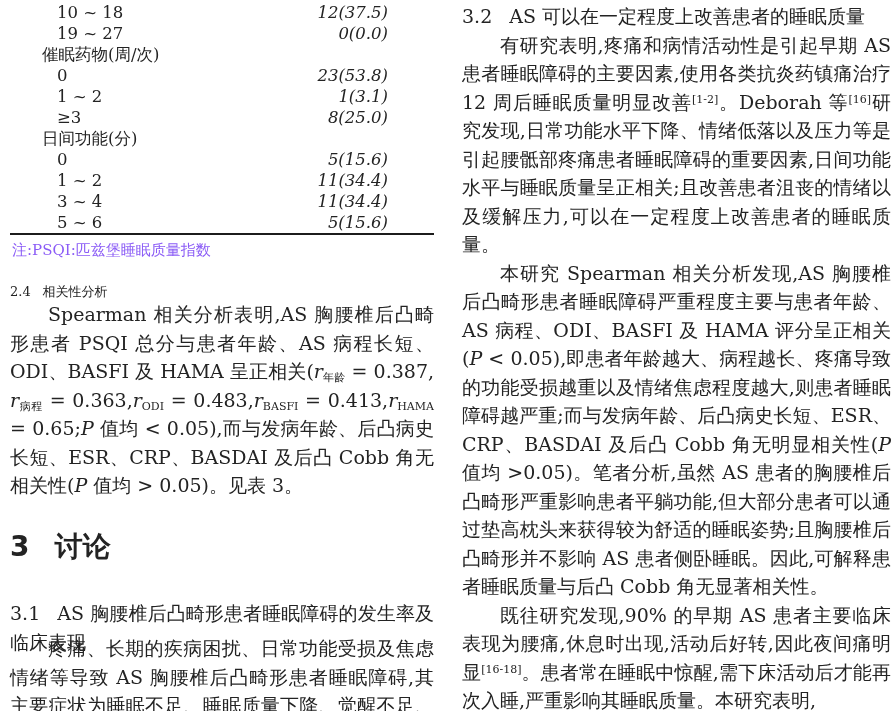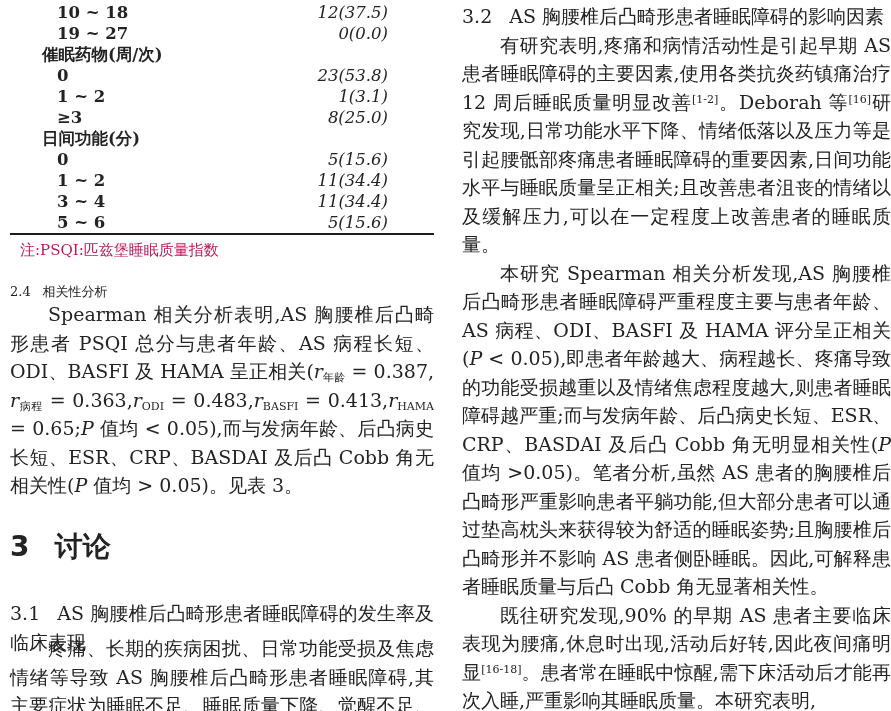--- a/index.html
+++ b/index.html
@@ -13,26 +13,26 @@
   }
   .abs { position: absolute; }
 
   
   .col-left  { left: 10px;  width: 424px; }
   .col-right { left: 462px; top: 2px; width: 429px; }
 
   
   .table-block { top: 0; padding-top: 2px; }
   .trow { display: flex; height: 21px; align-items: center; font-size: 16.5px; }
-  .trow .tlabel { flex: 1 1 auto; white-space: nowrap; font-weight: bold; }
+  .trow .tlabel { flex: 1 1 auto; white-space: nowrap; }
   .trow .tvalue { flex: 0 0 auto; text-align: right; padding-right: 46px; font-style: italic; }
   .trow.indent1 .tlabel { padding-left: 32px; }
   .trow.indent2 .tlabel { padding-left: 47px; }
   .table-rule { top: 233px; width: 424px; border-top: 2px solid #1c1c1c; height: 0; }
-  .table-note { top: 241px; left: 20px; font-size: 15px; color: #be185d; }
+  .table-note { top: 241px; left: 12px; font-size: 15px; color: #8b5cf6; }
 
   
   .body-text { font-size: 19px; line-height: 28.5px; text-align: justify; }
   .para { margin: 0; text-indent: 2em; }
   .heading-num { display: inline-block; margin-right: 0.9em; }
   .h1-heading { font-weight: bold; font-size: 28px; font-family: "DejaVu Sans", "Liberation Sans", sans-serif; }
   .h2-heading { font-size: 13px; }
 
   .h-24 { top: 283px; }
   .p-corr { top: 300px; }
@@ -115,18 +115,18 @@
 <div class="abs col-left body-text h-31">
   <span class="heading-num">3.1</span><span>AS 胸腰椎后凸畸形患者睡眠障碍的发生率及临床表现</span>
 </div>
 
 <div class="abs col-left body-text p-31">
   <p class="para"><span>疼痛、长期的疾病困扰、日常功能受损及焦虑情绪等导致 AS 胸腰椎后凸畸形患者睡眠障碍,其主要症状为睡眠不足、睡眠质量下降、觉醒不足、睡眠</span></p>
 </div>
 
 <div class="abs col-right body-text">
   <div>
-    <span class="heading-num">3.2</span><span>AS 胸腰椎后凸畸形患者睡眠障碍的影响因素</span>
+    <span class="heading-num">3.2</span><span>AS 可以在一定程度上改善患者的睡眠质量</span>
   </div>
   <p class="para"><span>有研究表明,疼痛和病情活动性是引起早期 AS 患者睡眠障碍的主要因素,使用各类抗炎药镇痛治疗 12 周后睡眠质量明显改善</span><sup>[1-2]</sup><span>。Deborah 等</span><sup>[16]</sup><span>研究发现,日常功能水平下降、情绪低落以及压力等是引起腰骶部疼痛患者睡眠障碍的重要因素,日间功能水平与睡眠质量呈正相关;且改善患者沮丧的情绪以及缓解压力,可以在一定程度上改善患者的睡眠质量。</span></p>
   <p class="para"><span>本研究 Spearman 相关分析发现,AS 胸腰椎后凸畸形患者睡眠障碍严重程度主要与患者年龄、AS 病程、ODI、BASFI 及 HAMA 评分呈正相关(</span><span class="it">P</span><span> &lt; 0.05),即患者年龄越大、病程越长、疼痛导致的功能受损越重以及情绪焦虑程度越大,则患者睡眠障碍越严重;而与发病年龄、后凸病史长短、ESR、CRP、BASDAI 及后凸 Cobb 角无明显相关性(</span><span class="it">P</span><span> 值均 &gt;0.05)。笔者分析,虽然 AS 患者的胸腰椎后凸畸形严重影响患者平躺功能,但大部分患者可以通过垫高枕头来获得较为舒适的睡眠姿势;且胸腰椎后凸畸形并不影响 AS 患者侧卧睡眠。因此,可解释患者睡眠质量与后凸 Cobb 角无显著相关性。</span></p>
   <p class="para"><span>既往研究发现,90% 的早期 AS 患者主要临床表现为腰痛,休息时出现,活动后好转,因此夜间痛明显</span><sup>[16-18]</sup><span>。患者常在睡眠中惊醒,需下床活动后才能再次入睡,严重影响其睡眠质量。本研究表明,</span></p>
 </div>
 
 </body></html>

